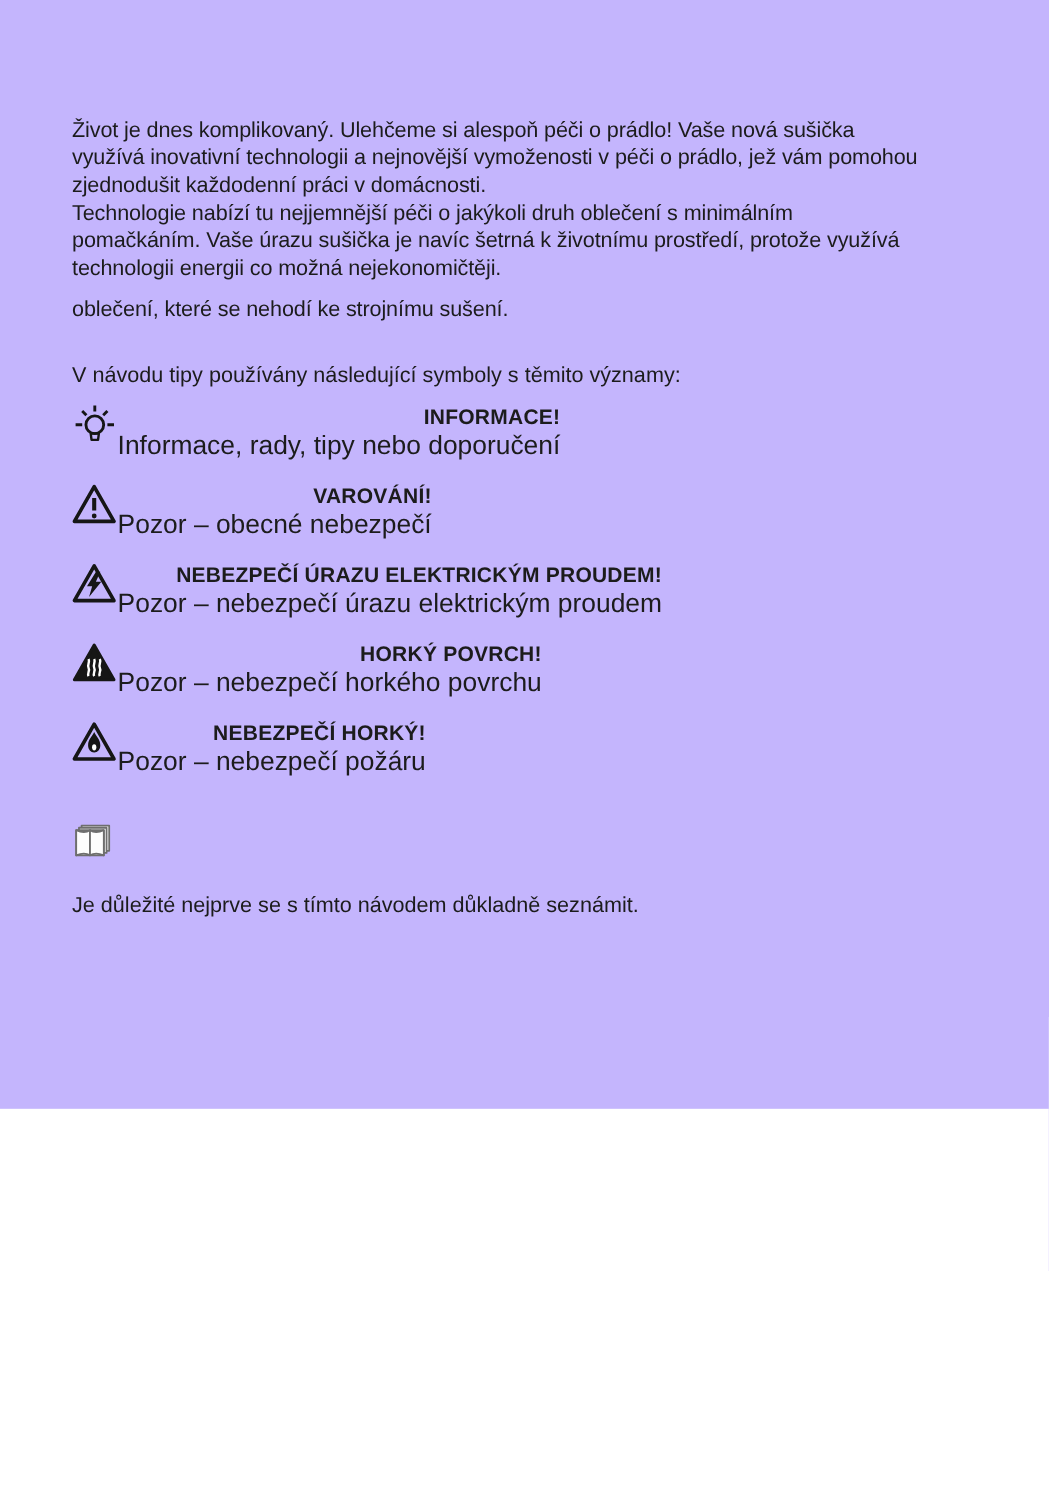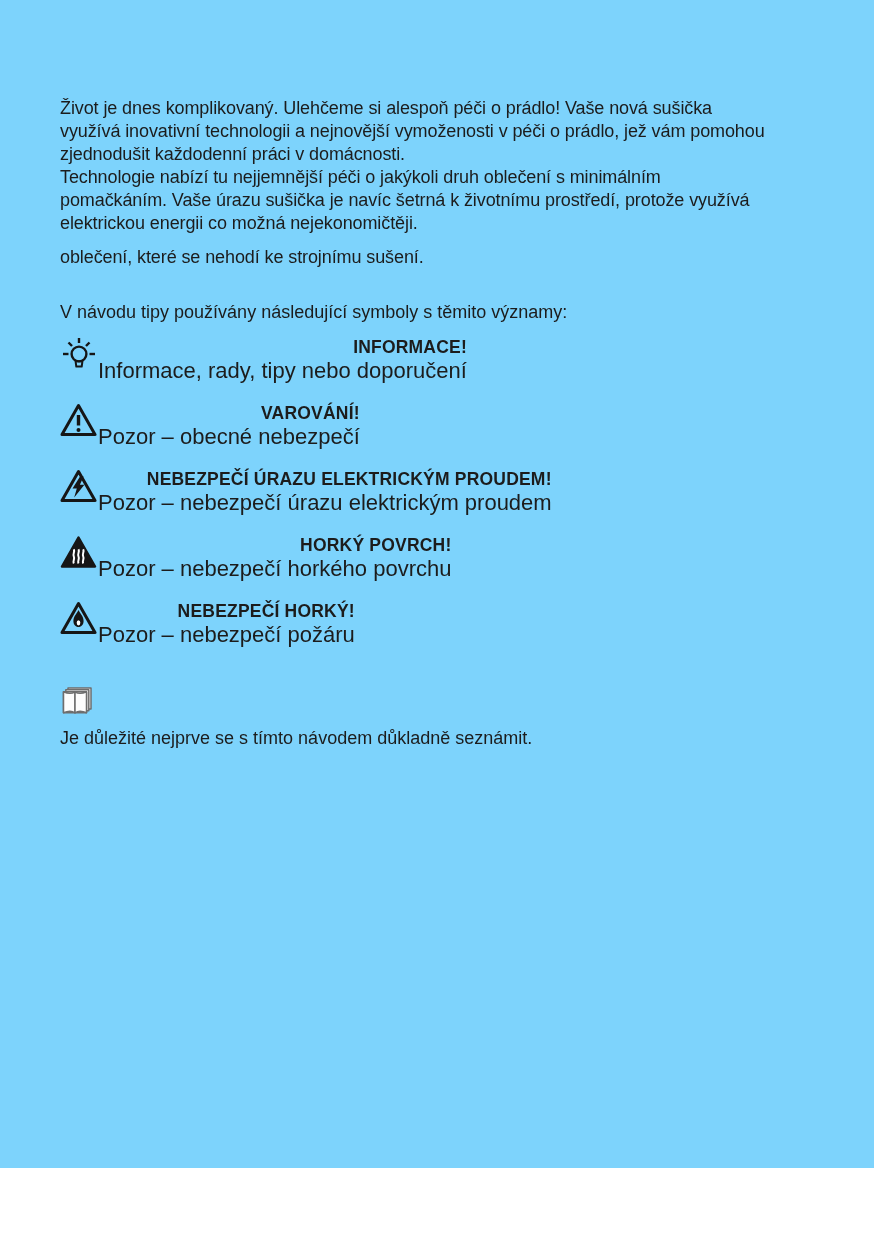--- a/index.html
+++ b/index.html
@@ -6,22 +6,22 @@
   html, body { margin: 0; padding: 0; }
   body {
     background: #ffffff;
     font-family: "Liberation Sans", sans-serif;
     color: #1c1c1c;
     -webkit-font-smoothing: antialiased;
   }
   .page {
     position: relative;
     width: 874px;
-    height: 1168px;
-    background: #7dd3fc;
+    height: 924px;
+    background: #c4b5fd;
     overflow: hidden;
   }
   .content {
     position: absolute;
     left: 60px;
     top: 97px;
     width: 770px;
   }
   .line {
     font-size: 18px;
@@ -53,39 +53,39 @@
     line-height: 23px;
     letter-spacing: 0.2px;
     text-align: right;
   }
   .symbol-desc {
     font-size: 22px;
     line-height: 23px;
   }
   .manual-note { margin-top: 40px; }
   .manual-note-text {
-    margin-top: 7px;
+    margin-top: 22px;
     font-size: 18px;
     line-height: 23px;
   }
   .ico { stroke: #161616; fill: none; stroke-width: 3; stroke-linejoin: round; }
 </style>
 </head>
 <body>
 
 <div class="page">
   <div class="content">
 
     <div class="intro-block">
       <div class="line">Život je dnes komplikovaný. Ulehčeme si alespoň péči o prádlo! Vaše nová sušička</div>
       <div class="line">využívá inovativní technologii a nejnovější vymoženosti v péči o prádlo, jež vám pomohou</div>
       <div class="line">zjednodušit každodenní práci v domácnosti.</div>
       <div class="line">Technologie nabízí tu nejjemnější péči o jakýkoli druh oblečení s minimálním</div>
       <div class="line">pomačkáním. Vaše úrazu sušička je navíc šetrná k životnímu prostředí, protože využívá</div>
-      <div class="line">elektrickou energii co možná nejekonomičtěji.</div>
+      <div class="line">technologii energii co možná nejekonomičtěji.</div>
     </div>
 
     <div class="usage-block">
       <div class="line">oblečení, které se nehodí ke strojnímu sušení.</div>
     </div>
 
     <div class="symbols-intro">V návodu tipy používány následující symboly s těmito významy:</div>
 
     <div class="symbols-list">
 

